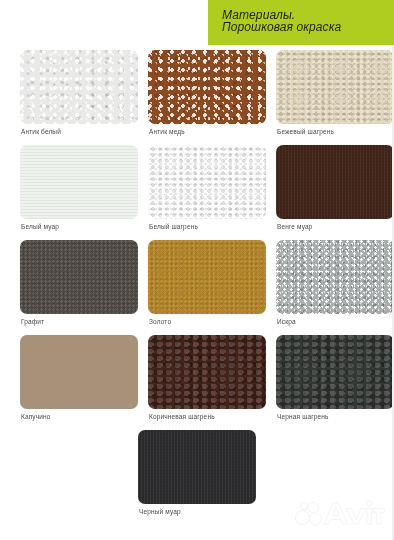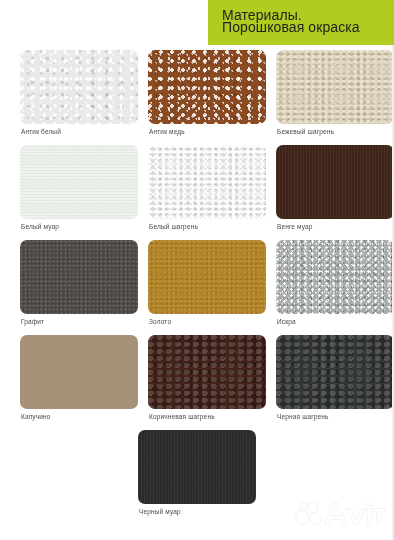--- a/index.html
+++ b/index.html
@@ -21,25 +21,26 @@
     left: 208px;
     top: 0;
     width: 186px;
     height: 45px;
     background: #aecd20;
   }
   #header-title {
     position: absolute;
     left: 14px;
     top: 9px;
-    font-size: 14px;
+    font-size: 12px;
     line-height: 12px;
     color: #1f1f1f;
     white-space: pre-line;
     letter-spacing: 0.1px;
+    font-style: italic;
   }
 
   
   #swatch-grid {
     position: absolute;
     left: 0;
     top: 50px;
     width: 394px;
   }
   .swatch-row {

